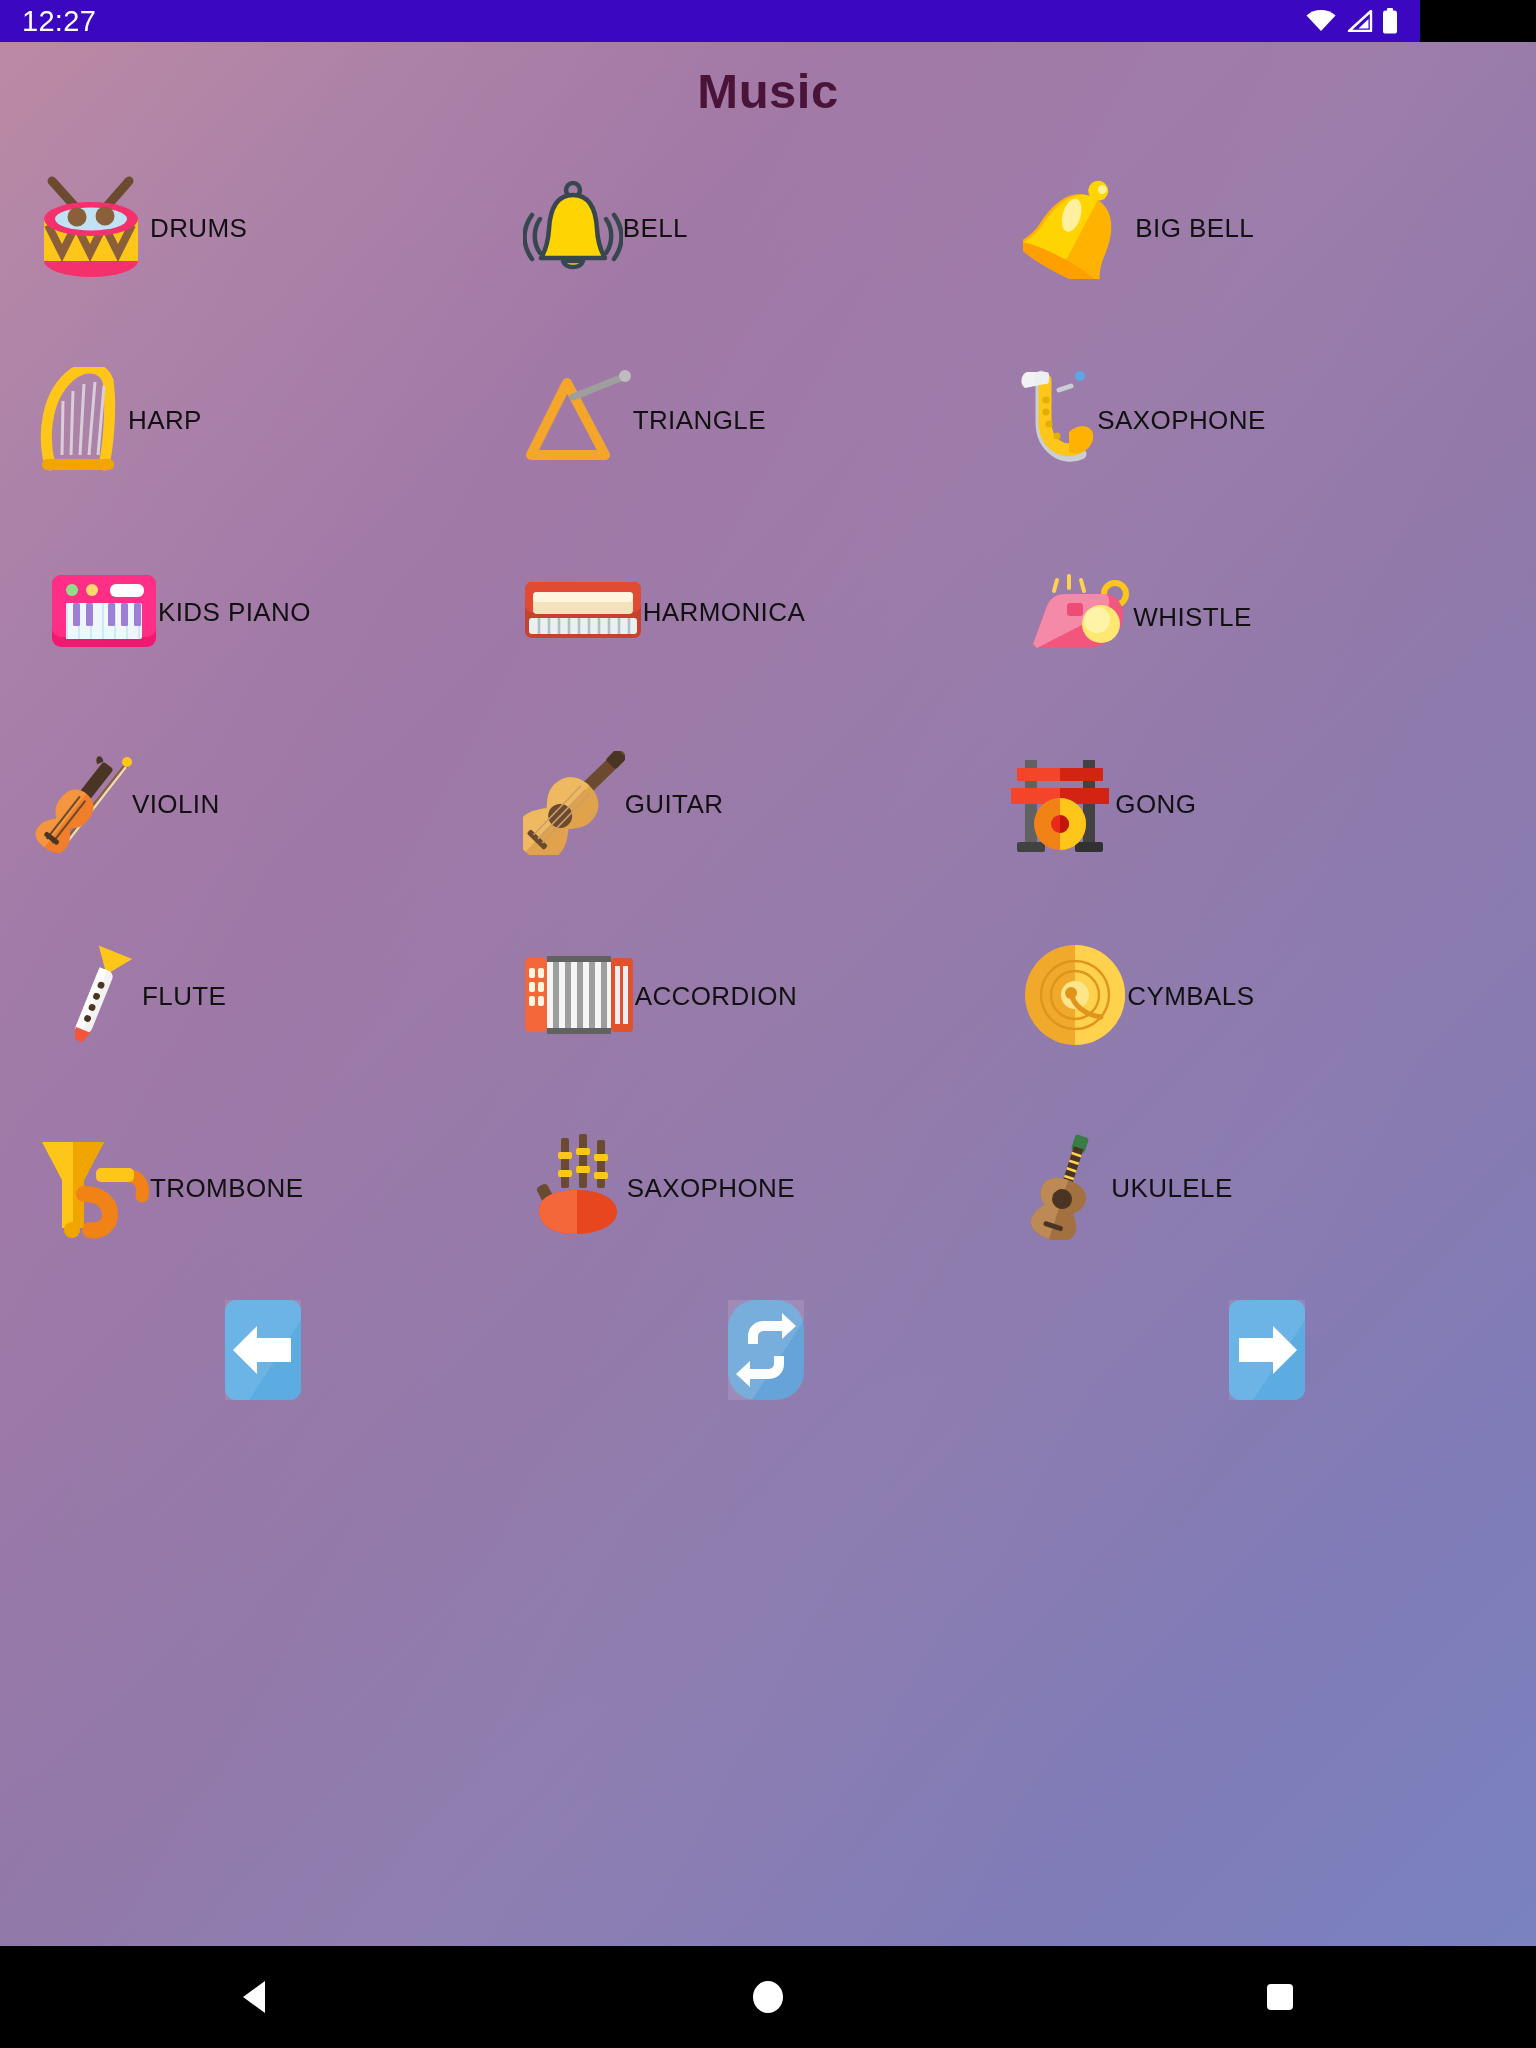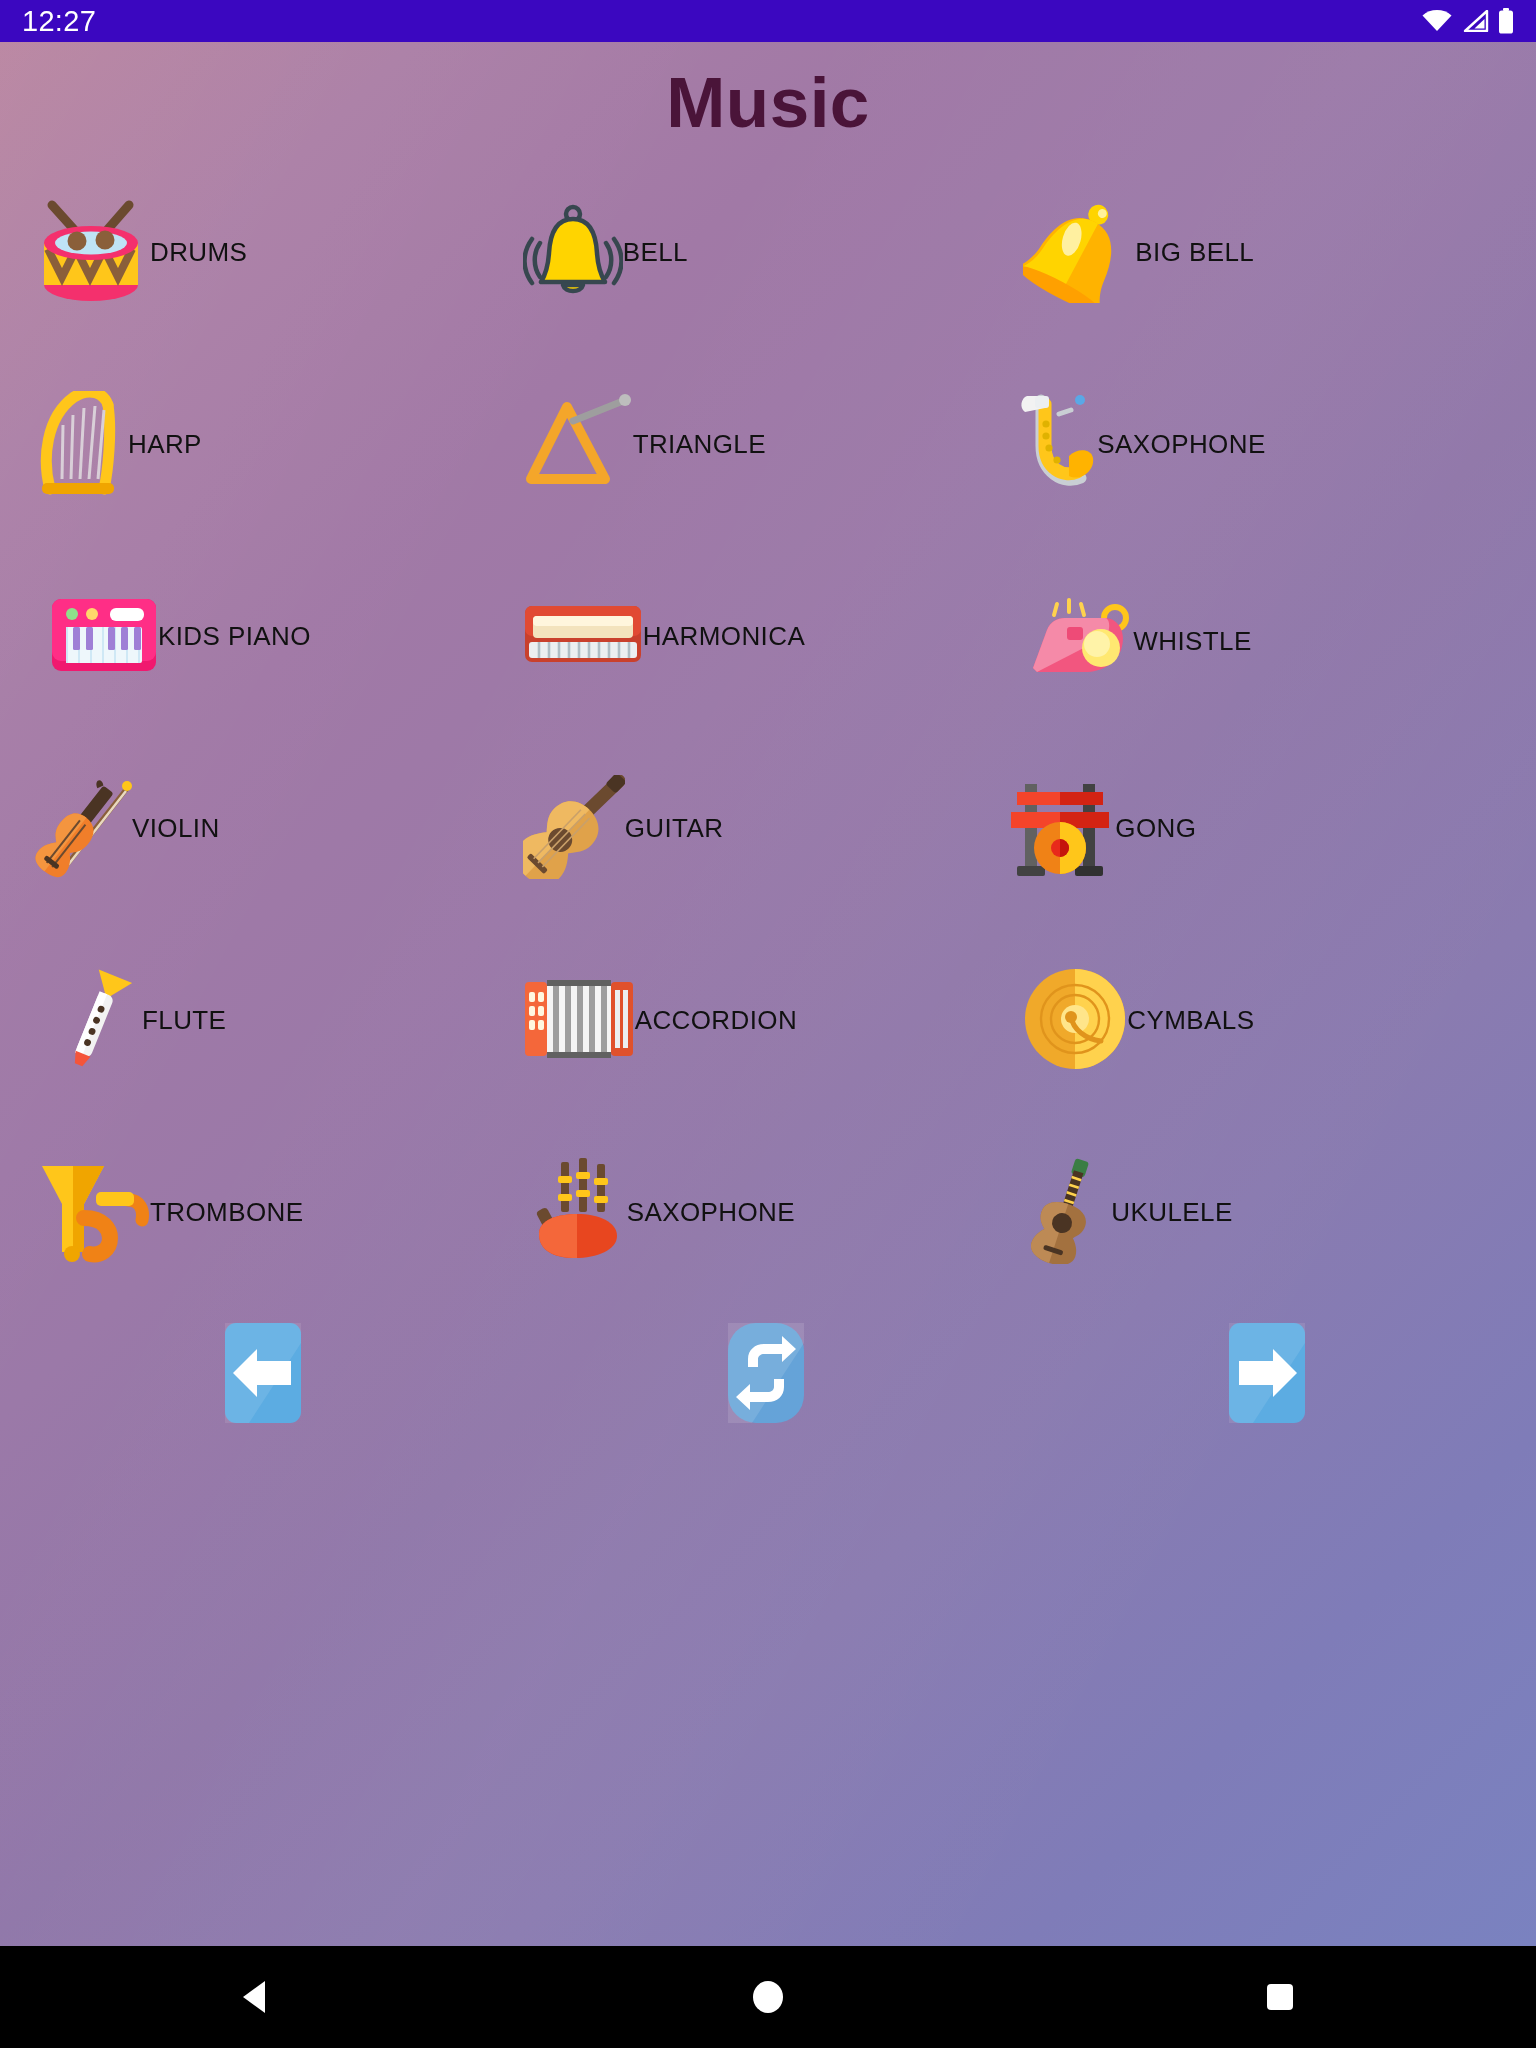--- a/index.html
+++ b/index.html
@@ -9,21 +9,21 @@
     overflow:hidden;
   }
   body {
     background:#000;
     position:relative;
   }
 
   
   #status-bar {
     position:absolute; top:0; left:0;
-    width:1536px; height:42px;
+    width:1420px; height:42px;
     background:#3B07C0;
     display:flex; align-items:center;
     padding:0 22px;
     z-index:20;
   }
   #status-time {
     color:#ffffff;
     font-size:29px;
     font-weight:400;
     letter-spacing:.3px;
@@ -63,21 +63,21 @@
         rgba(255,255,255,0.00) 80%);
     pointer-events:none;
   }
 
   
   #page-title {
     position:relative;
     z-index:2;
     text-align:center;
     margin-top:24px;
-    font-size:71px;
+    font-size:49px;
     font-weight:bold;
     color:#4a1439;
     letter-spacing:.5px;
     line-height:1.05;
   }
 
   
   #instrument-grid {
     position:relative; z-index:2;
     margin-top:14px;

